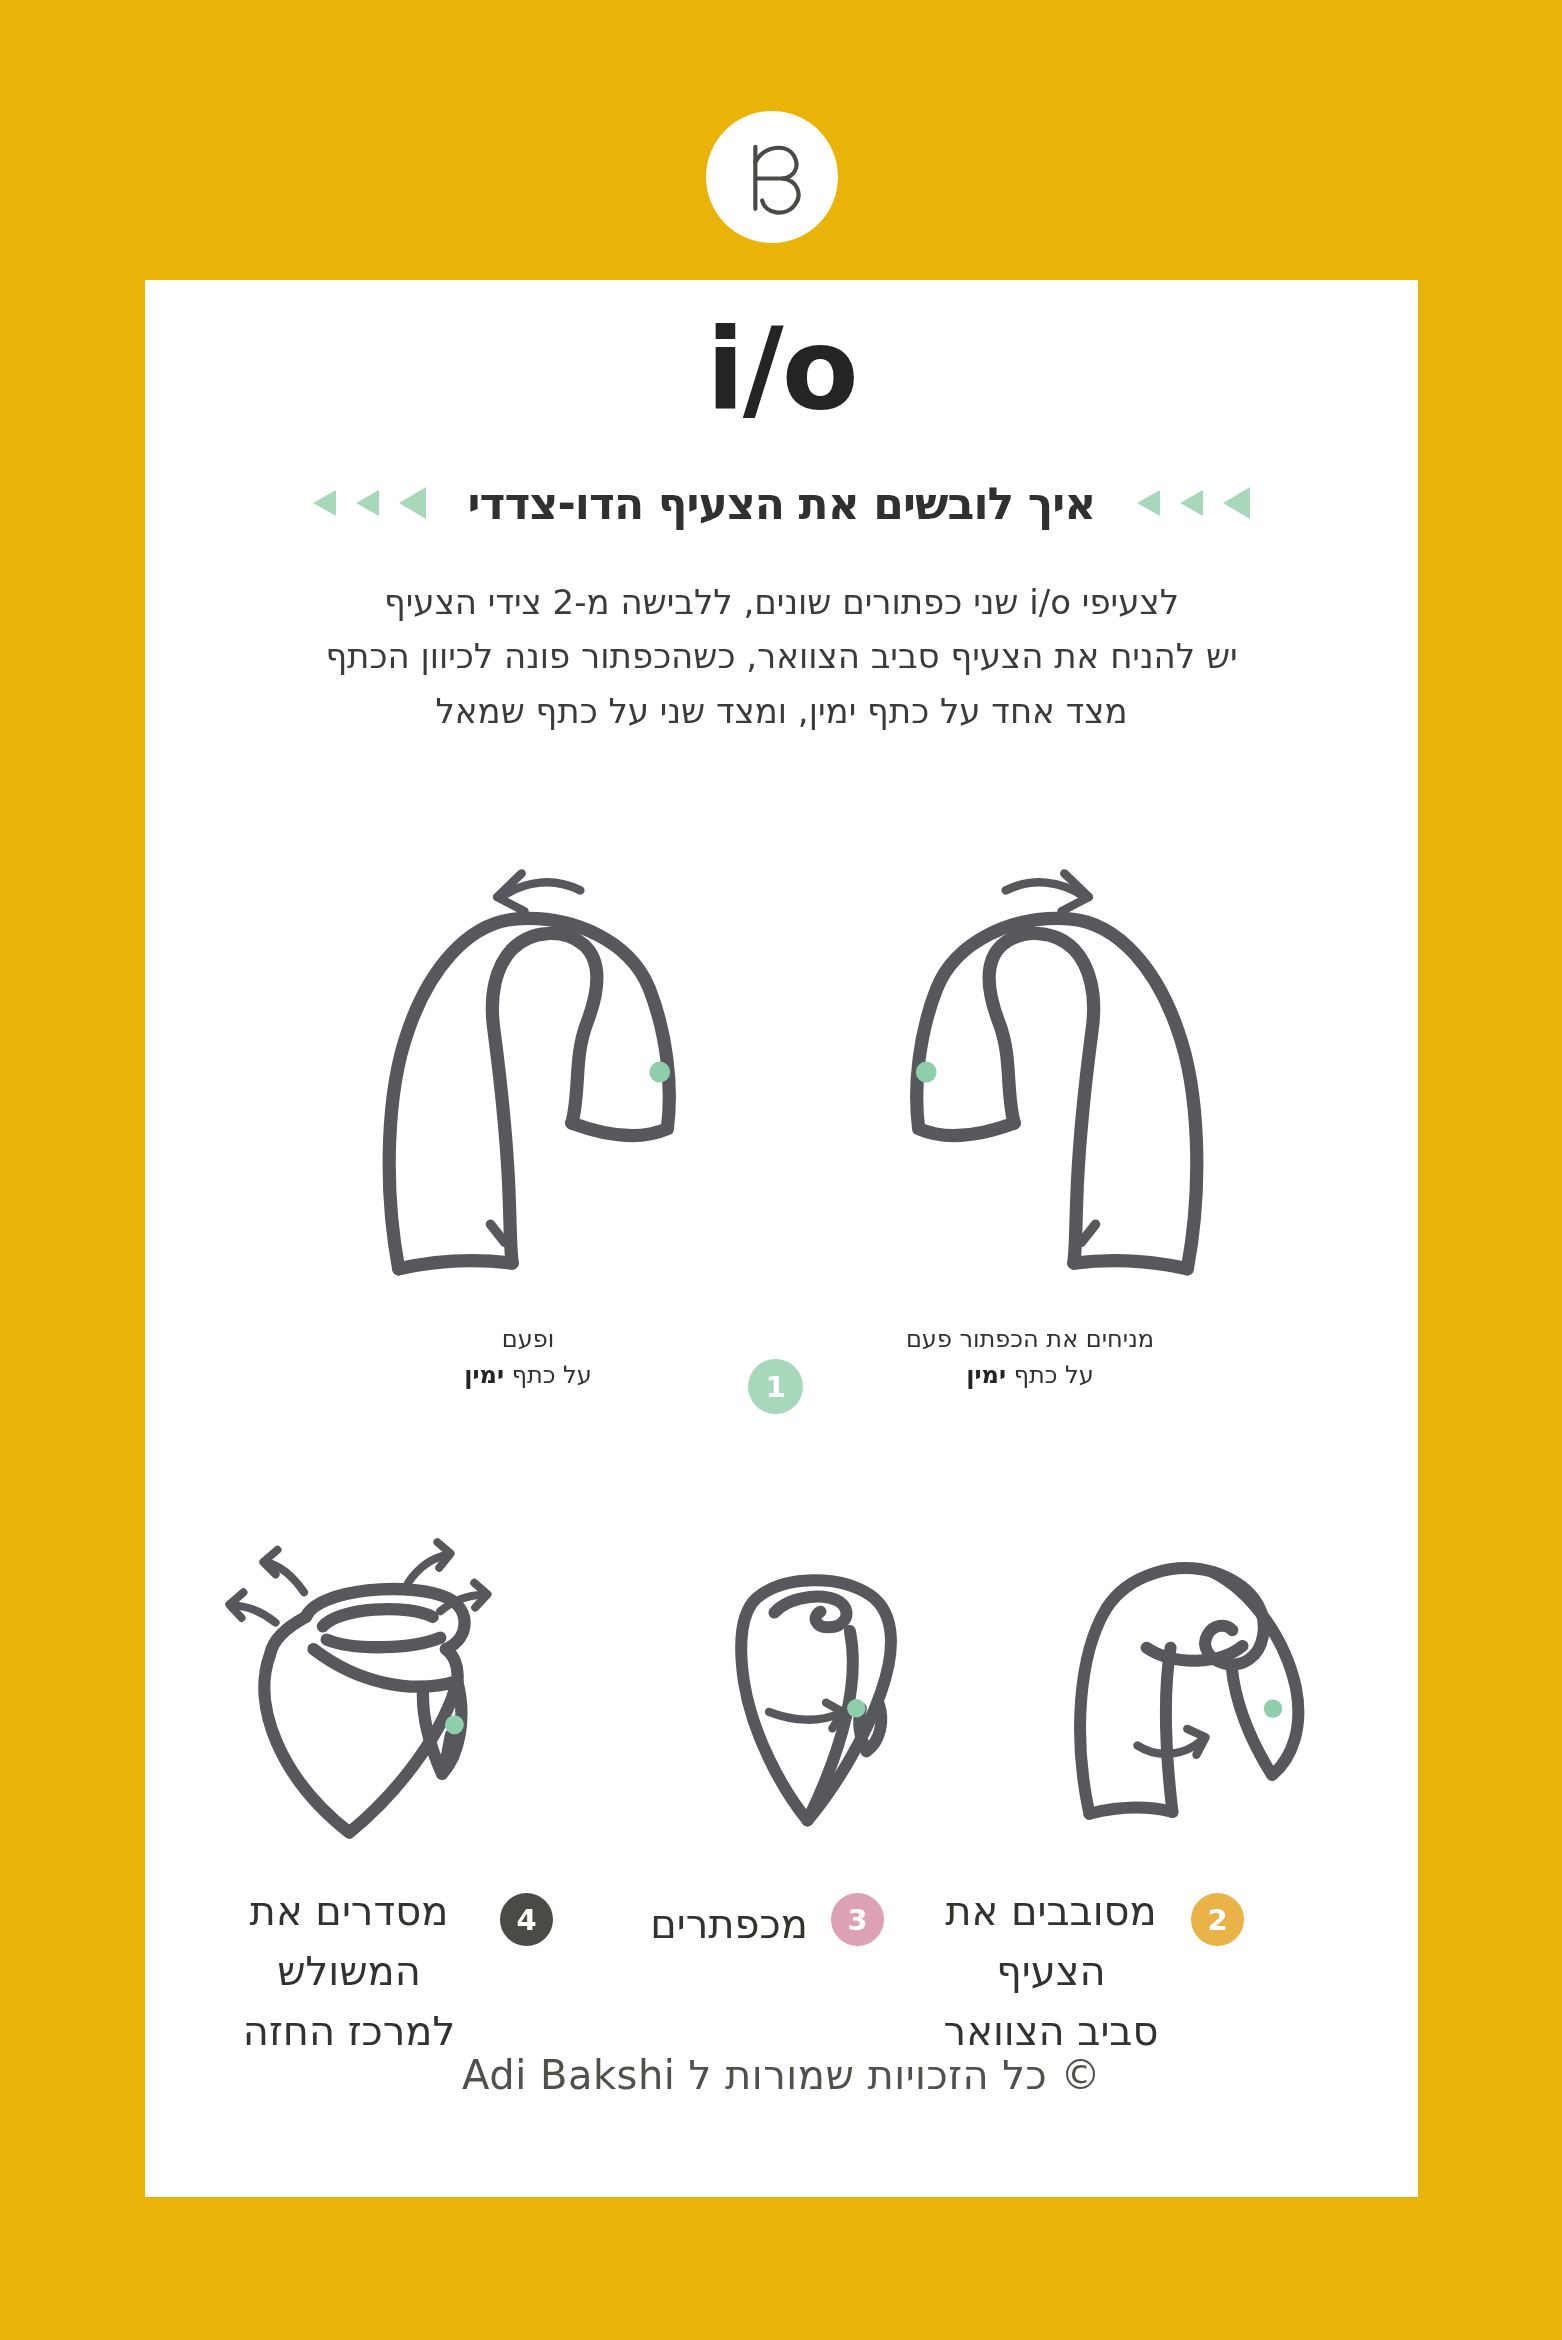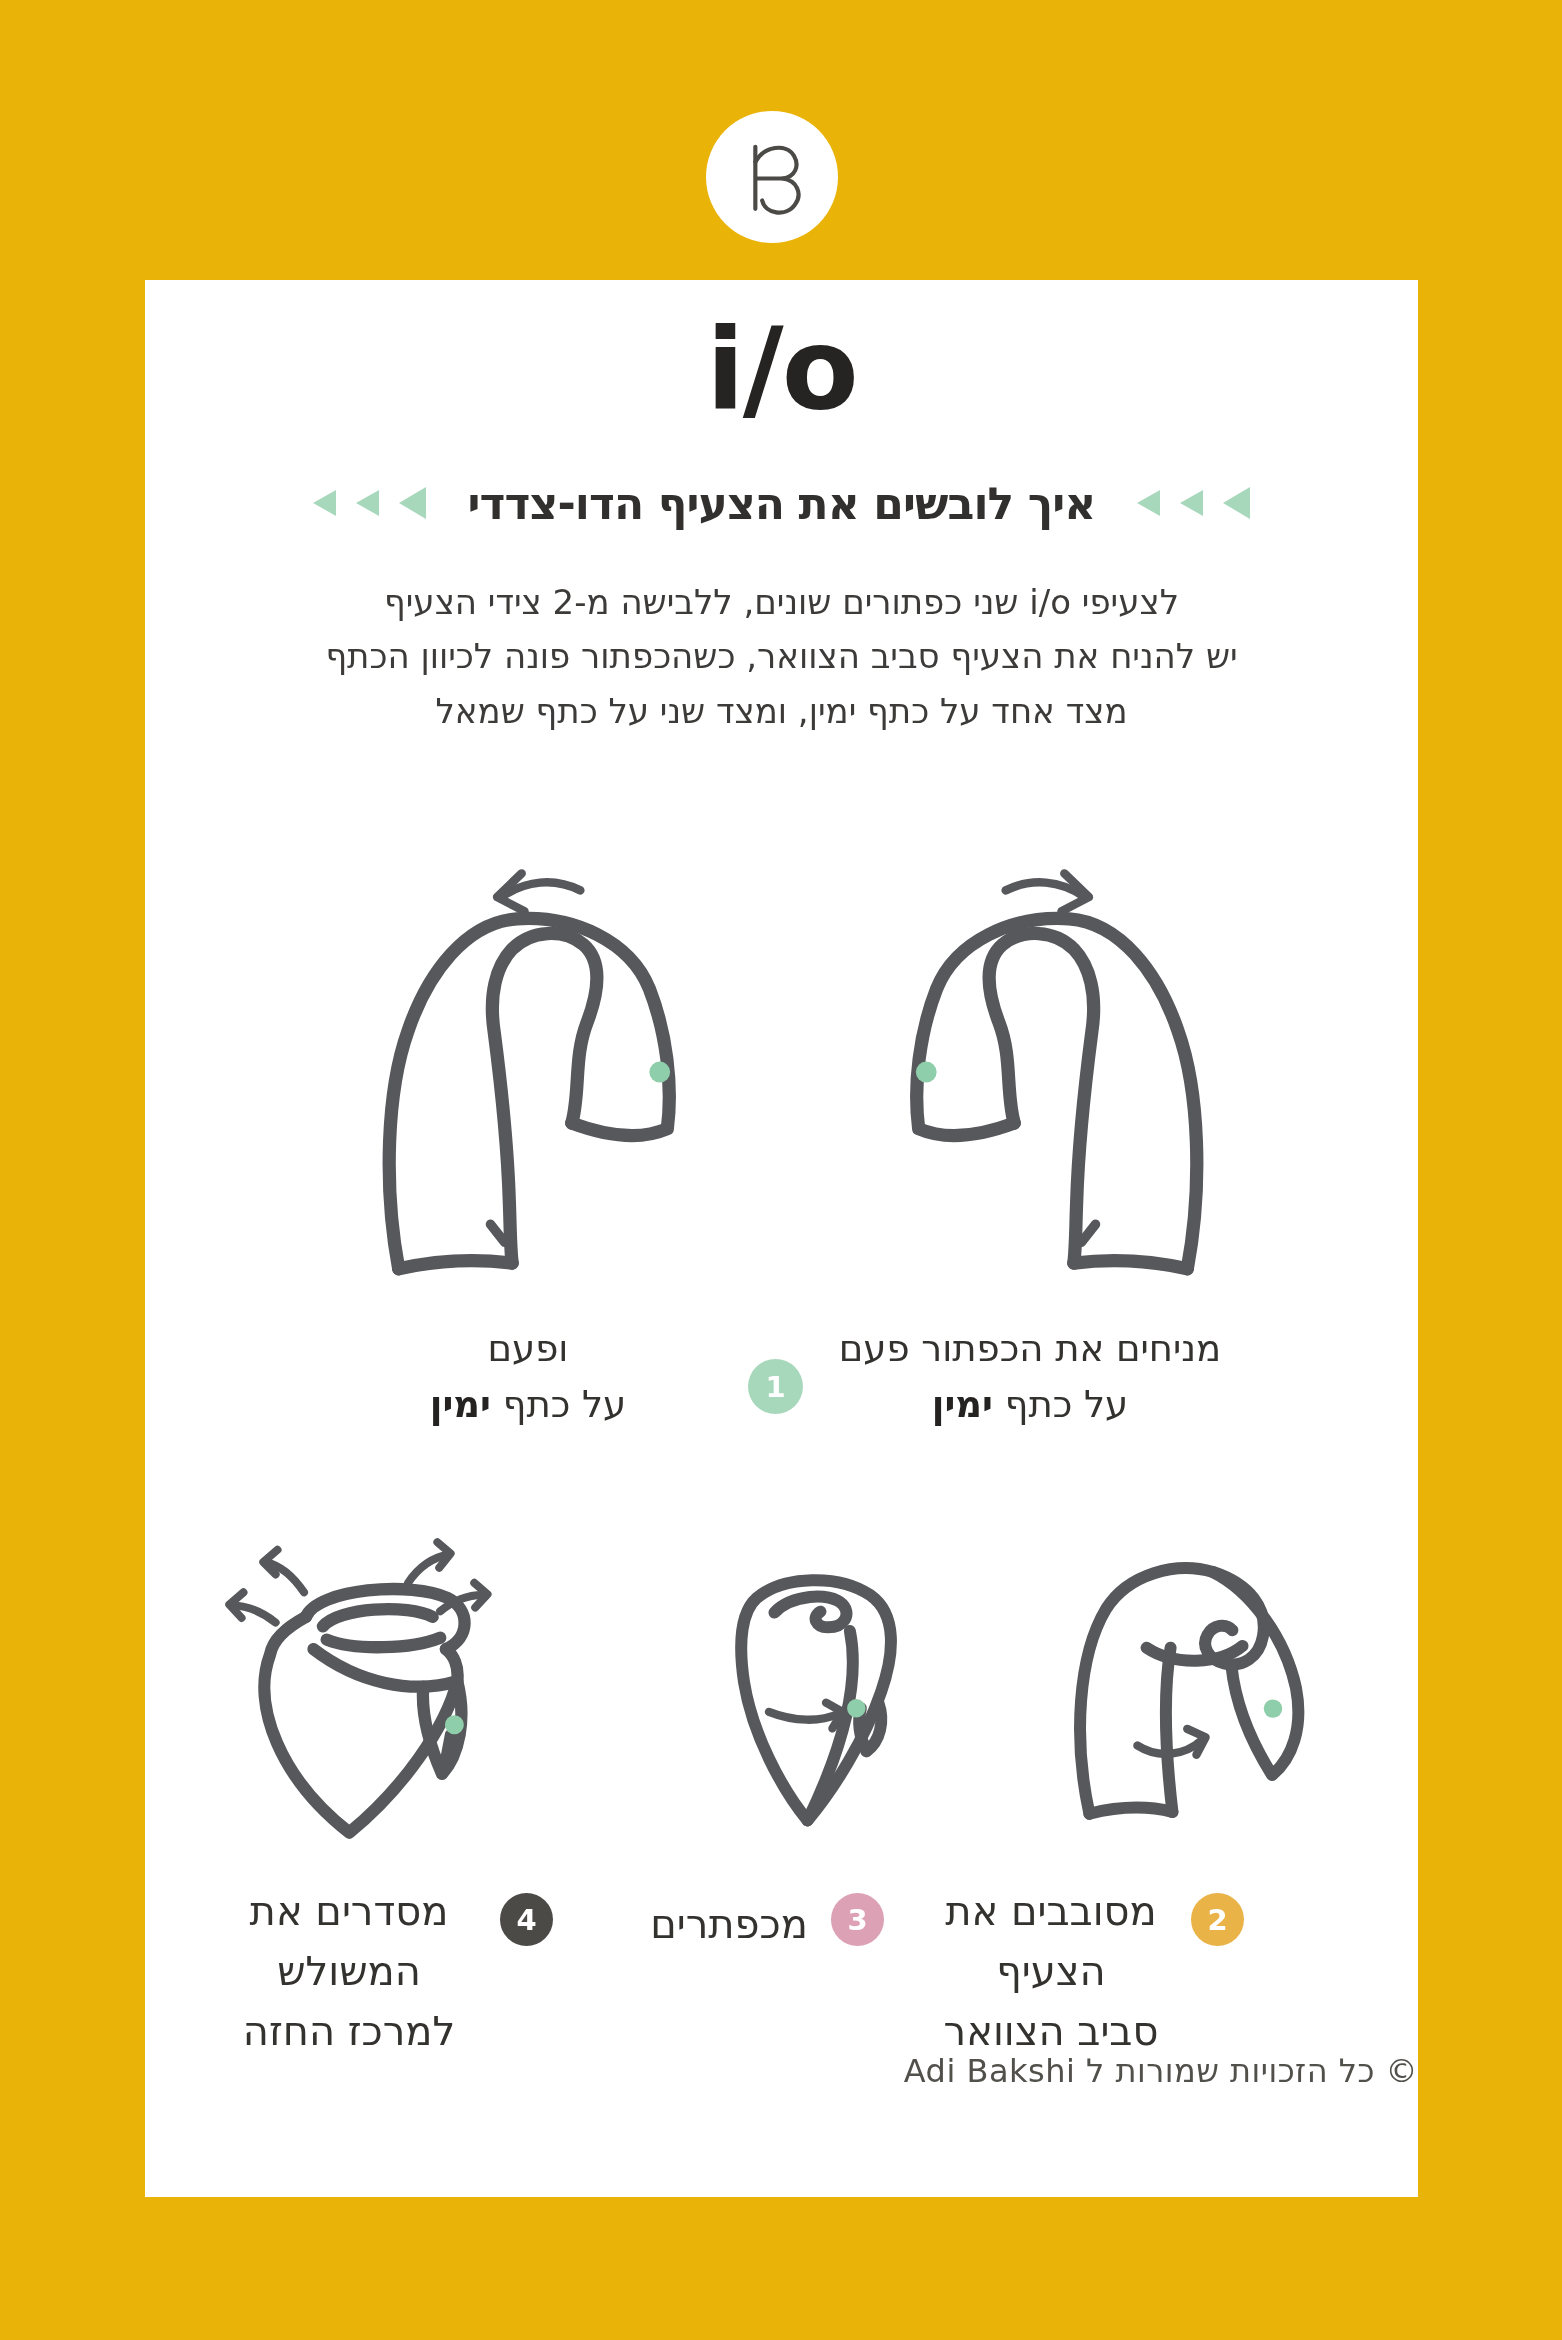--- a/index.html
+++ b/index.html
@@ -37,36 +37,36 @@
   .subtitle{
     font-size:44px;font-weight:bold;color:#31302e;margin:0 42px;
     direction:rtl;white-space:nowrap;letter-spacing:-0.9px;
   }
   .intro{
     position:absolute;top:295px;left:0;width:100%;
     text-align:center;font-size:34px;line-height:1.6;color:#3c3b39;
   }
   .fig{position:absolute;}
   .caption{
-    position:absolute;text-align:center;font-size:37px;line-height:1.5;color:#33322f;
+    position:absolute;text-align:center;font-size:24px;line-height:1.5;color:#33322f;
   }
   .caption b{font-weight:bold;color:#242321;}
   .badge{
     position:absolute;width:55px;height:55px;border-radius:50%;
     color:#ffffff;font-size:29px;font-weight:bold;
     display:flex;align-items:center;justify-content:center;
   }
   .badge-mint{background:#a8d8bc;}
   .badge-yellow{background:#e9b347;width:53px;height:53px;}
   .badge-pink{background:#dda1b5;width:53px;height:53px;}
   .badge-dark{background:#4b4a47;width:53px;height:53px;}
   .caption-sm{font-size:40px;line-height:1.5;}
   .footer{
     position:absolute;top:1772px;left:0;width:100%;
-    font-size:32px;color:#51504b;letter-spacing:0.5px;
+    text-align:center;font-size:40px;color:#51504b;letter-spacing:0.5px;
   }
 </style>
 </head>
 <body>
 
 <div class="page">
 
   <div class="logo-circle">
     <svg width="106" height="106" viewBox="0 0 140 140">
       <g stroke="#4b4a47" stroke-width="5.5" fill="none" stroke-linecap="round" stroke-linejoin="round">

